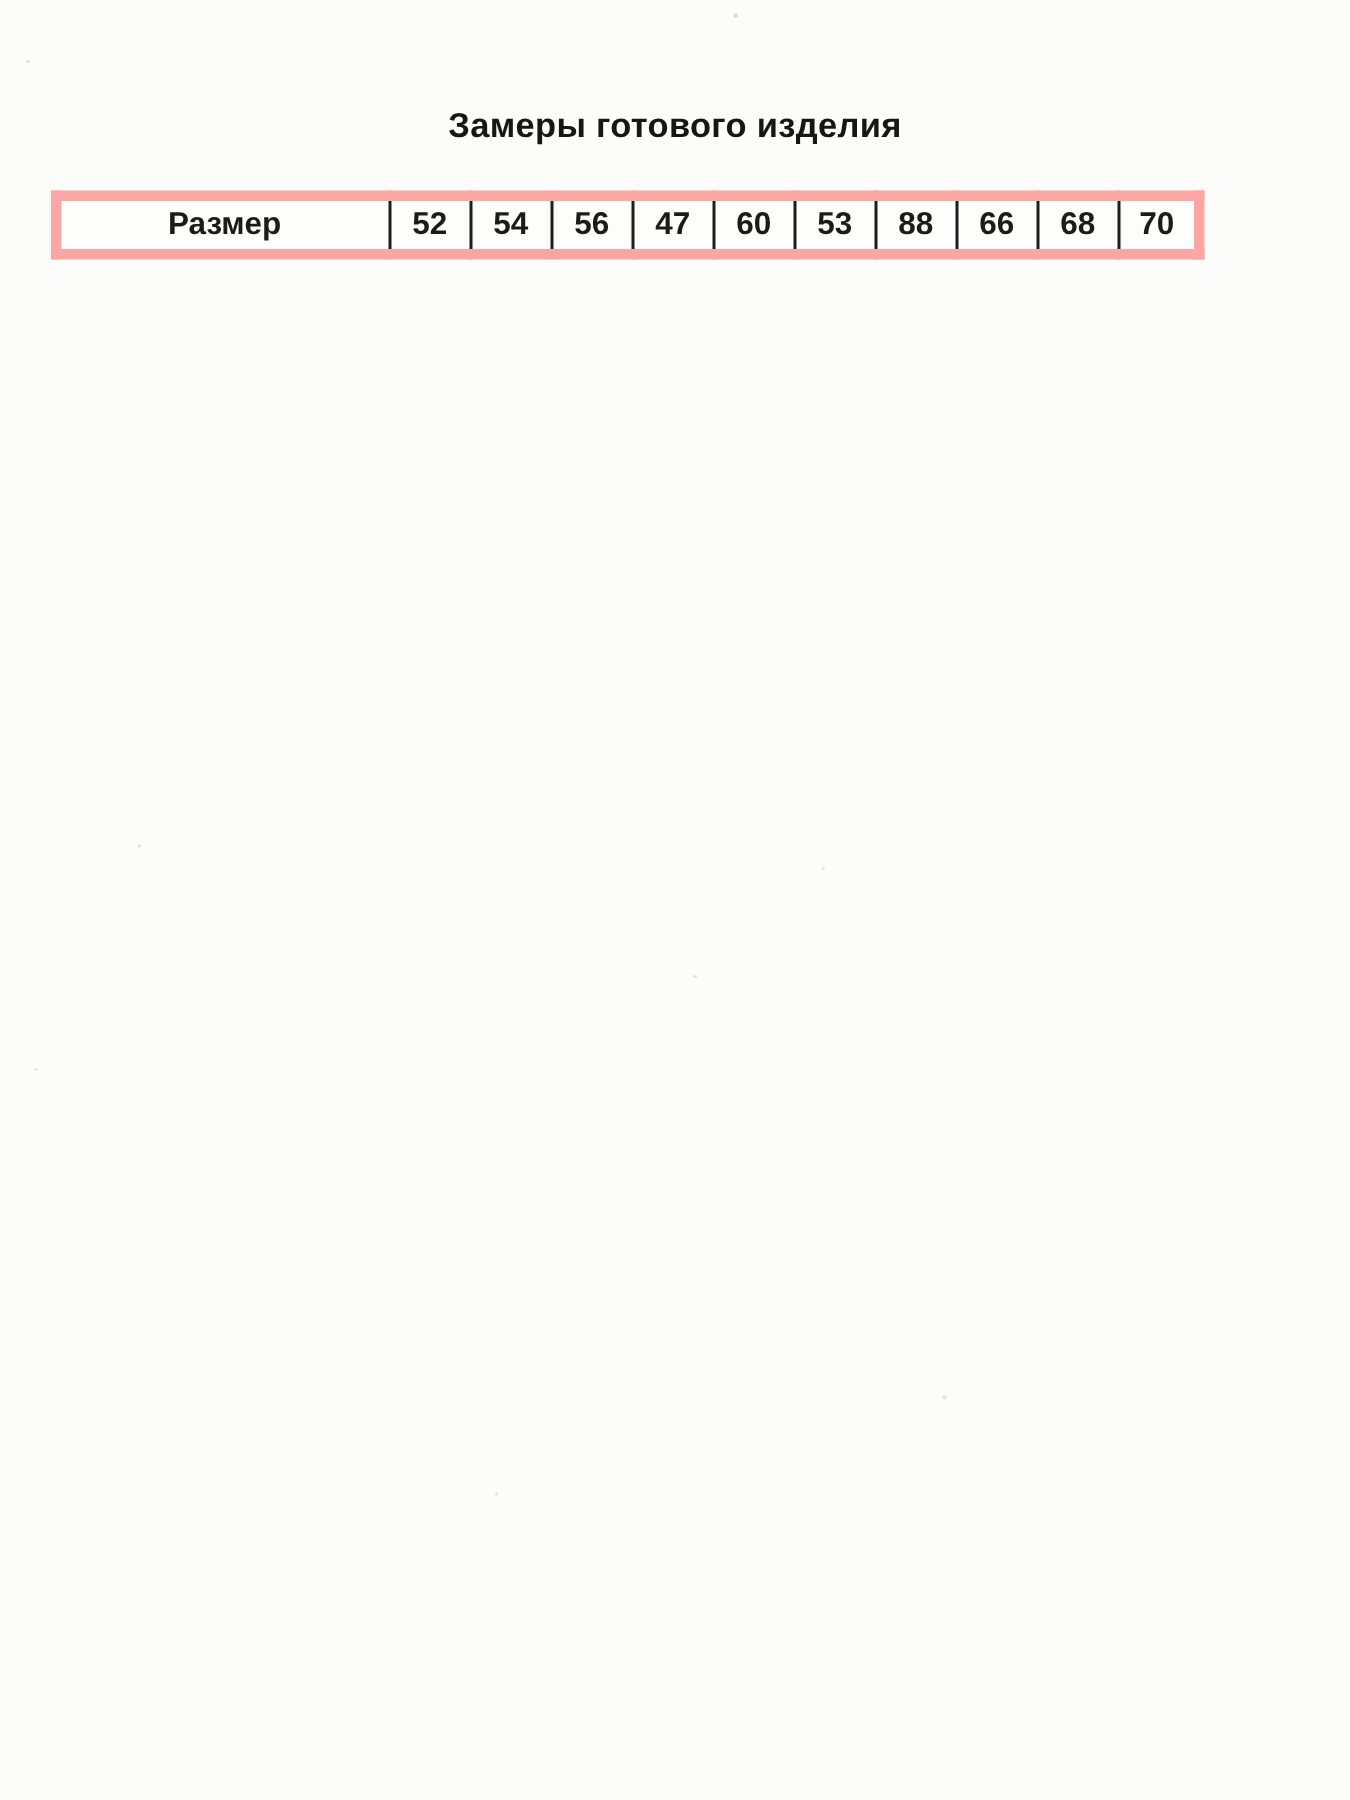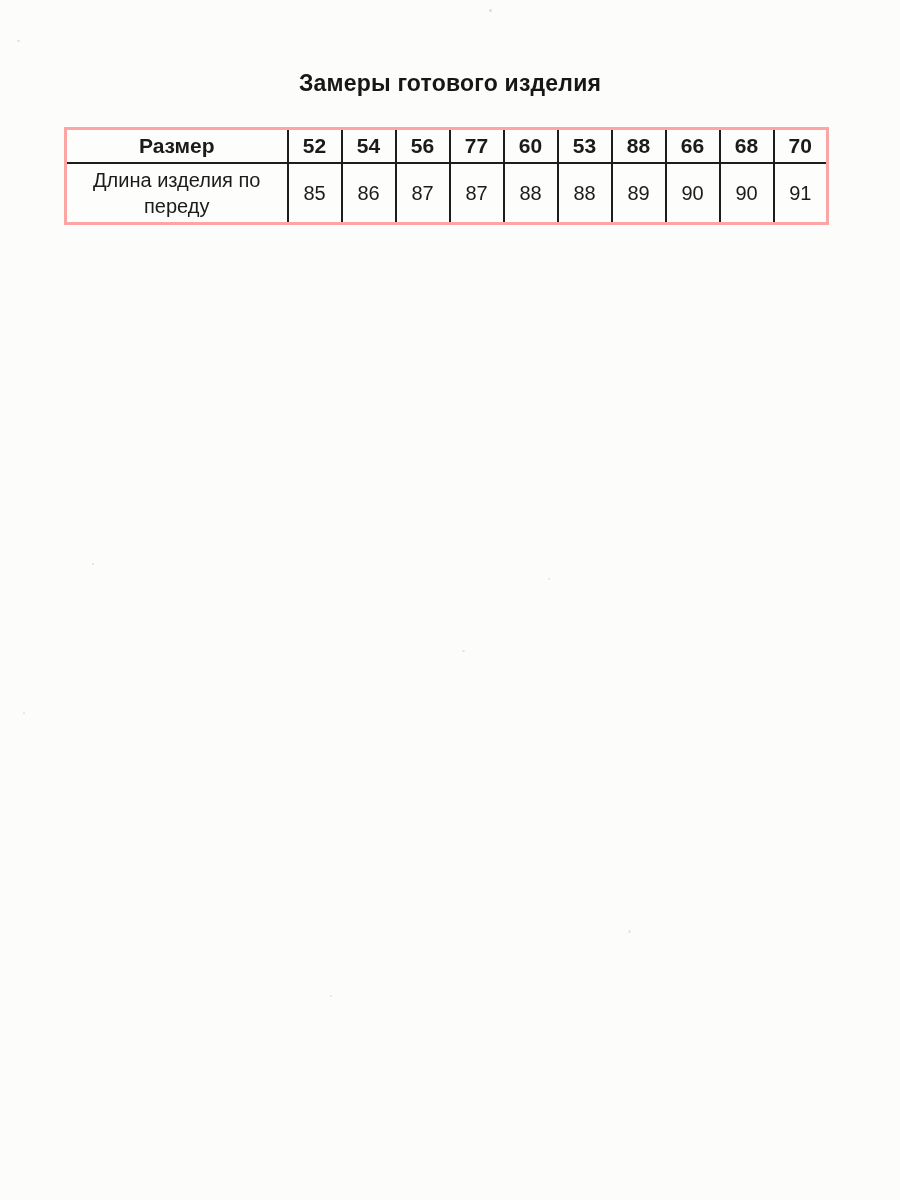--- a/index.html
+++ b/index.html
@@ -23,22 +23,22 @@
     text-align: center;
     font-size: 23px;
     font-weight: bold;
     letter-spacing: 0.2px;
     color: #161616;
   }
   table.size-table {
     border-collapse: collapse;
     table-layout: fixed;
     width: 762px;
-    margin: 30px 0 0 64px;
-    border: 3px solid #fca5a5;
+    margin: 30px 0 0 34px;
+    border: 7px solid #fca5a5;
     background: #fdfdfc;
   }
   .size-table col.label-col { width: 222px; }
   .size-table col.data-col  { width: 54px; }
   .size-table th, .size-table td {
     border: 2px solid #1d1d1d;
     text-align: center;
     vertical-align: middle;
     padding: 1px 2px;
     font-size: 20px;
@@ -85,44 +85,31 @@
         <col class="data-col">
         <col class="data-col">
     </colgroup>
     <thead>
       <tr>
         <th>Размер</th>
 
       <th>52</th>
           <th>54</th>
           <th>56</th>
-          <th>77</th>
+          <th>47</th>
           <th>60</th>
           <th>53</th>
           <th>88</th>
           <th>66</th>
           <th>68</th>
           <th>70</th>
         </tr>
     </thead>
     <tbody>
 
-    <tr>
-          <td class="row-label">Длина изделия по переду</td>
-          <td>85</td>
-          <td>86</td>
-          <td>87</td>
-          <td>87</td>
-          <td>88</td>
-          <td>88</td>
-          <td>89</td>
-          <td>90</td>
-          <td>90</td>
-          <td>91</td>
-        </tr>
       </tbody>
   </table>
 
   <div class="speck" style="left:489px; top:9px;  width:3px; height:3px; opacity:.35;"></div>
   <div class="speck" style="left:17px;  top:40px; width:3px; height:2px; opacity:.30;"></div>
   <div class="speck" style="left:92px;  top:563px;width:2px; height:2px; opacity:.30;"></div>
   <div class="speck" style="left:548px; top:578px;width:2px; height:2px; opacity:.25;"></div>
   <div class="speck" style="left:462px; top:650px;width:3px; height:2px; opacity:.25;"></div>
   <div class="speck" style="left:628px; top:930px;width:3px; height:3px; opacity:.22;"></div>
   <div class="speck" style="left:330px; top:995px;width:2px; height:2px; opacity:.28;"></div>

